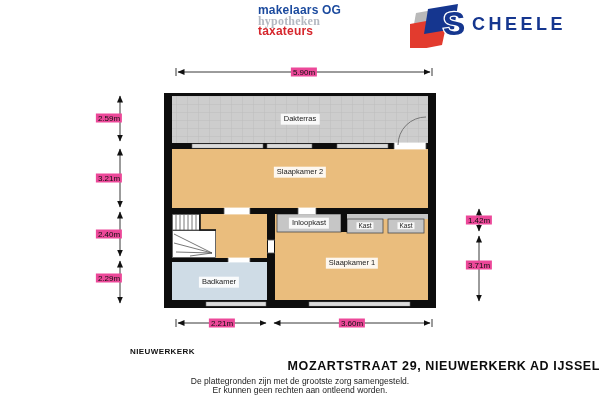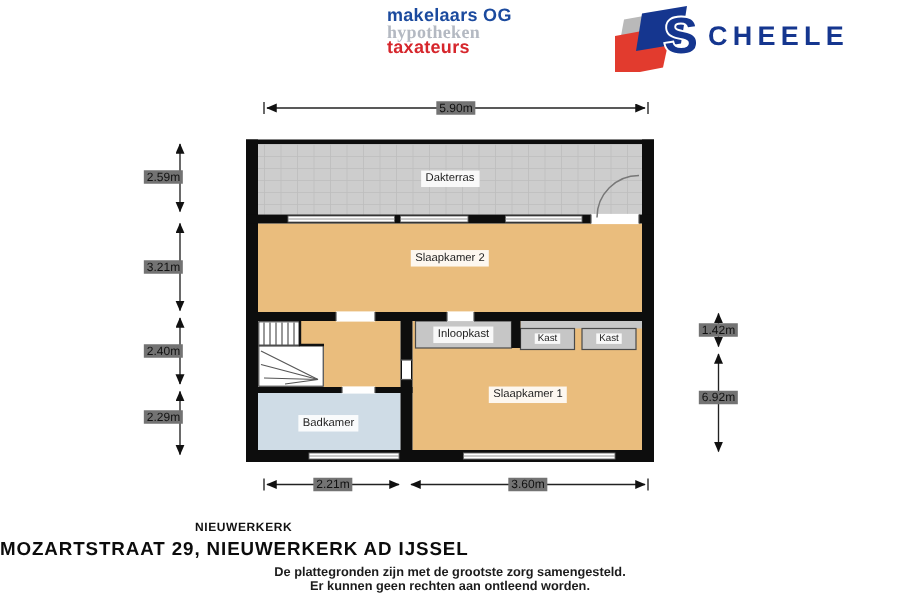--- a/index.html
+++ b/index.html
@@ -8,27 +8,27 @@
   .abs{position:absolute;}
   
   .brand{left:258px;top:5px;font-weight:bold;font-size:12px;line-height:10.5px;letter-spacing:.2px;}
   .brand .b1{color:#1b4a9e;}
   .brand .b2{color:#b4b9c2;font-family:Liberation Serif, serif;}
   .brand .b3{color:#d6262c;}
   
   .rlabel{position:absolute;transform:translate(-50%,-50%);background:rgba(255,255,255,.88);
           color:#222;font-size:7.5px;line-height:1.15;padding:1px 3px;white-space:nowrap;}
   .rlabel.small{font-size:6.5px;padding:0 2px;}
-  .dlabel{position:absolute;transform:translate(-50%,-50%);background:#737373;color:#111;
+  .dlabel{position:absolute;transform:translate(-50%,-50%);background:#ec4899;color:#111;
           font-size:8px;padding:0 2px;white-space:nowrap;}
   
   .floorlab{left:130px;top:347px;font-size:8px;font-weight:bold;letter-spacing:.4px;color:#111;}
-  .address{left:0;right:0;top:359px;text-align:left;font-size:12.5px;font-weight:bold;
+  .address{left:0;right:0;top:359px;text-align:right;font-size:12.5px;font-weight:bold;
            letter-spacing:.6px;color:#0c0c0c;}
-  .disc{left:0;right:0;text-align:center;font-size:8.5px;font-weight:bold;color:#1c1c1c;}
+  .disc{left:0;right:0;text-align:center;font-size:8.5px;font-weight:normal;color:#1c1c1c;}
   .disc1{top:376px;} .disc2{top:385px;}
 </style>
 </head>
 <body>
 
 <div class="stage">
 
   <div class="abs brand">
     <div class="b1">makelaars OG</div>
     <div class="b2">hypotheken</div>
@@ -165,21 +165,21 @@
   <div class="rlabel small" style="left:406px;top:226px">Kast</div>
   <div class="rlabel" style="left:352px;top:263px">Slaapkamer 1</div>
   <div class="rlabel" style="left:219px;top:282px">Badkamer</div>
 
   <div class="dlabel" style="left:304px;top:72px">5.90m</div>
   <div class="dlabel" style="left:109px;top:118px">2.59m</div>
   <div class="dlabel" style="left:109px;top:178px">3.21m</div>
   <div class="dlabel" style="left:109px;top:234px">2.40m</div>
   <div class="dlabel" style="left:109px;top:278px">2.29m</div>
   <div class="dlabel" style="left:479px;top:220px">1.42m</div>
-  <div class="dlabel" style="left:479px;top:265px">6.92m</div>
+  <div class="dlabel" style="left:479px;top:265px">3.71m</div>
   <div class="dlabel" style="left:222px;top:323px">2.21m</div>
   <div class="dlabel" style="left:352px;top:323px">3.60m</div>
 
   <div class="abs floorlab">NIEUWERKERK</div>
   <div class="abs address">MOZARTSTRAAT 29, NIEUWERKERK AD IJSSEL</div>
   <div class="abs disc disc1">De plattegronden zijn met de grootste zorg samengesteld.</div>
   <div class="abs disc disc2">Er kunnen geen rechten aan ontleend worden.</div>
 
 </div>
 

